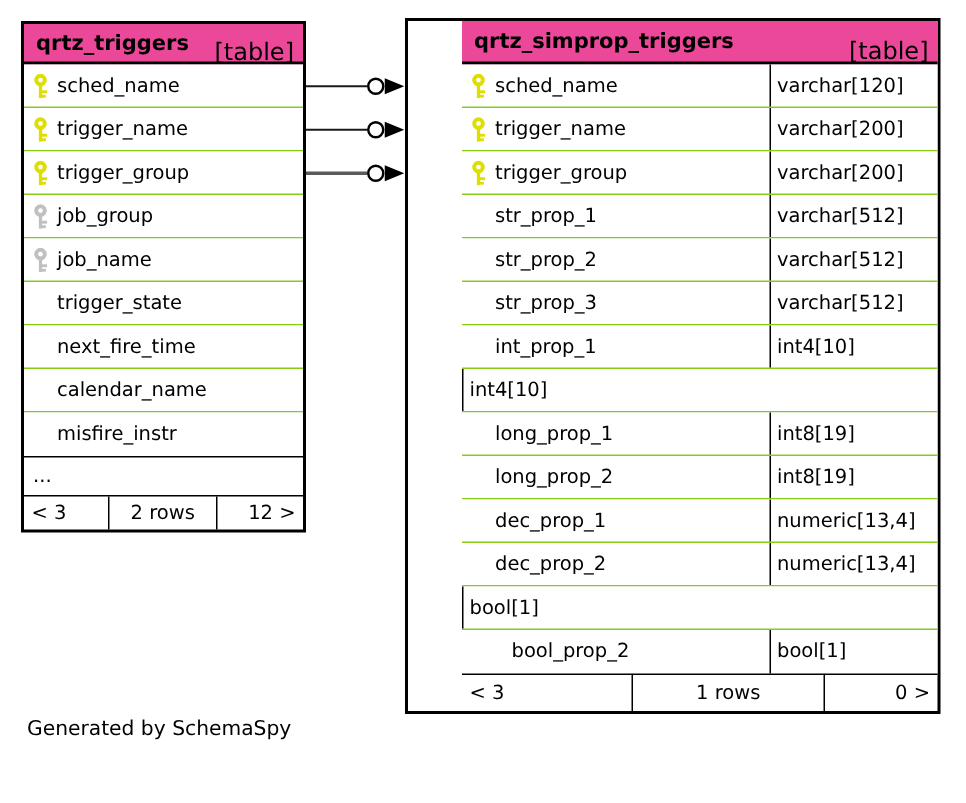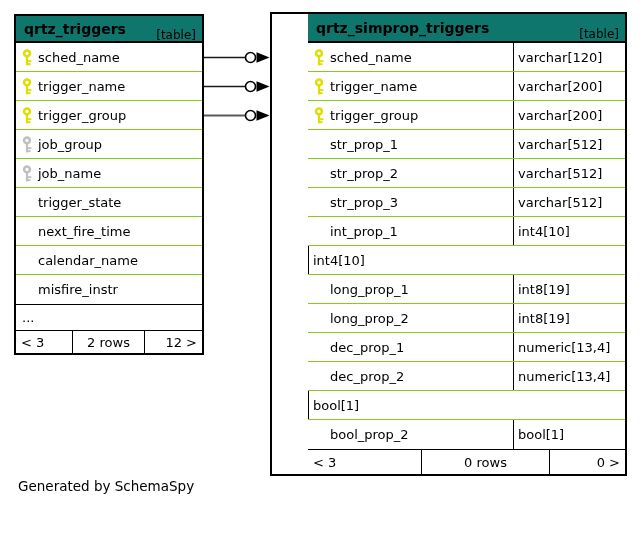--- a/index.html
+++ b/index.html
@@ -11,27 +11,27 @@
   }
   .entity{
     position:absolute;
     background:#ffffff;
     border:2px solid #000;
     box-sizing:border-box;
     z-index:2;
   }
   .entity-header{
     display:flex;align-items:center;justify-content:space-between;
-    background:#0f766e;
+    background:#ec4899;
     border-bottom:2px solid #000;
     box-sizing:border-box;
     padding:0 6px 0 8px;
   }
   .entity-title{font-weight:bold;font-size:14px;}
-  .entity-badge{font-size:12px;font-weight:normal;margin-top:12px;}
+  .entity-badge{font-size:16px;font-weight:normal;margin-top:12px;}
   .col-row{
     display:flex;align-items:center;
     height:29px;box-sizing:border-box;
     border-bottom:1px solid #84cc16;
     background:#fff;
   }
   .col-left{display:flex;align-items:center;flex:1;min-width:0;}
   .icon-slot{
     width:22px;min-width:22px;display:flex;align-items:center;justify-content:center;
   }
@@ -76,21 +76,21 @@
   #tbl-left .col-row:last-of-type{border-bottom:none;}
   #tbl-left .col-row.r8{border-bottom:none;}
 
   
   #tbl-right{left:270px;top:12px;width:357px;padding-left:36px;}
   #tbl-right .entity-header{height:29px;}
   #tbl-right .entity-footer{height:25px;border-top:1px solid #000;}
   #tbl-right .fcell-a{width:113px;}
   #tbl-right .fcell-b{width:128px;}
   #tbl-right .fcell-c{flex:1;}
-  #tbl-right .col-row.r13{border-bottom:none;}
+  #tbl-right .col-row.r13{border-bottom:none;margin-left:11px;}
 
   #connector-overlay{
     position:absolute;left:0;top:0;z-index:1;pointer-events:none;
   }
   #generated-by{
     position:absolute;left:18px;top:478px;
     font-size:13.5px;
   }
 </style>
 </head>
@@ -327,18 +327,18 @@
   </div>
   <div class="col-row r13">
     <div class="col-left">
         <span class="icon-slot"></span>
         <span class="col-label">bool_prop_2</span>
       </div>
     <div class="type-cell">bool[1]</div>
   </div>
   <div class="entity-footer">
     <div class="cell left fcell-a">&lt; 3</div>
-    <div class="cell center sep fcell-b">0 rows</div>
+    <div class="cell center sep fcell-b">1 rows</div>
     <div class="cell right sep fcell-c">0 &gt;</div>
   </div>
 </div>
 
 <div id="generated-by">Generated by SchemaSpy</div>
 
 </body></html>

